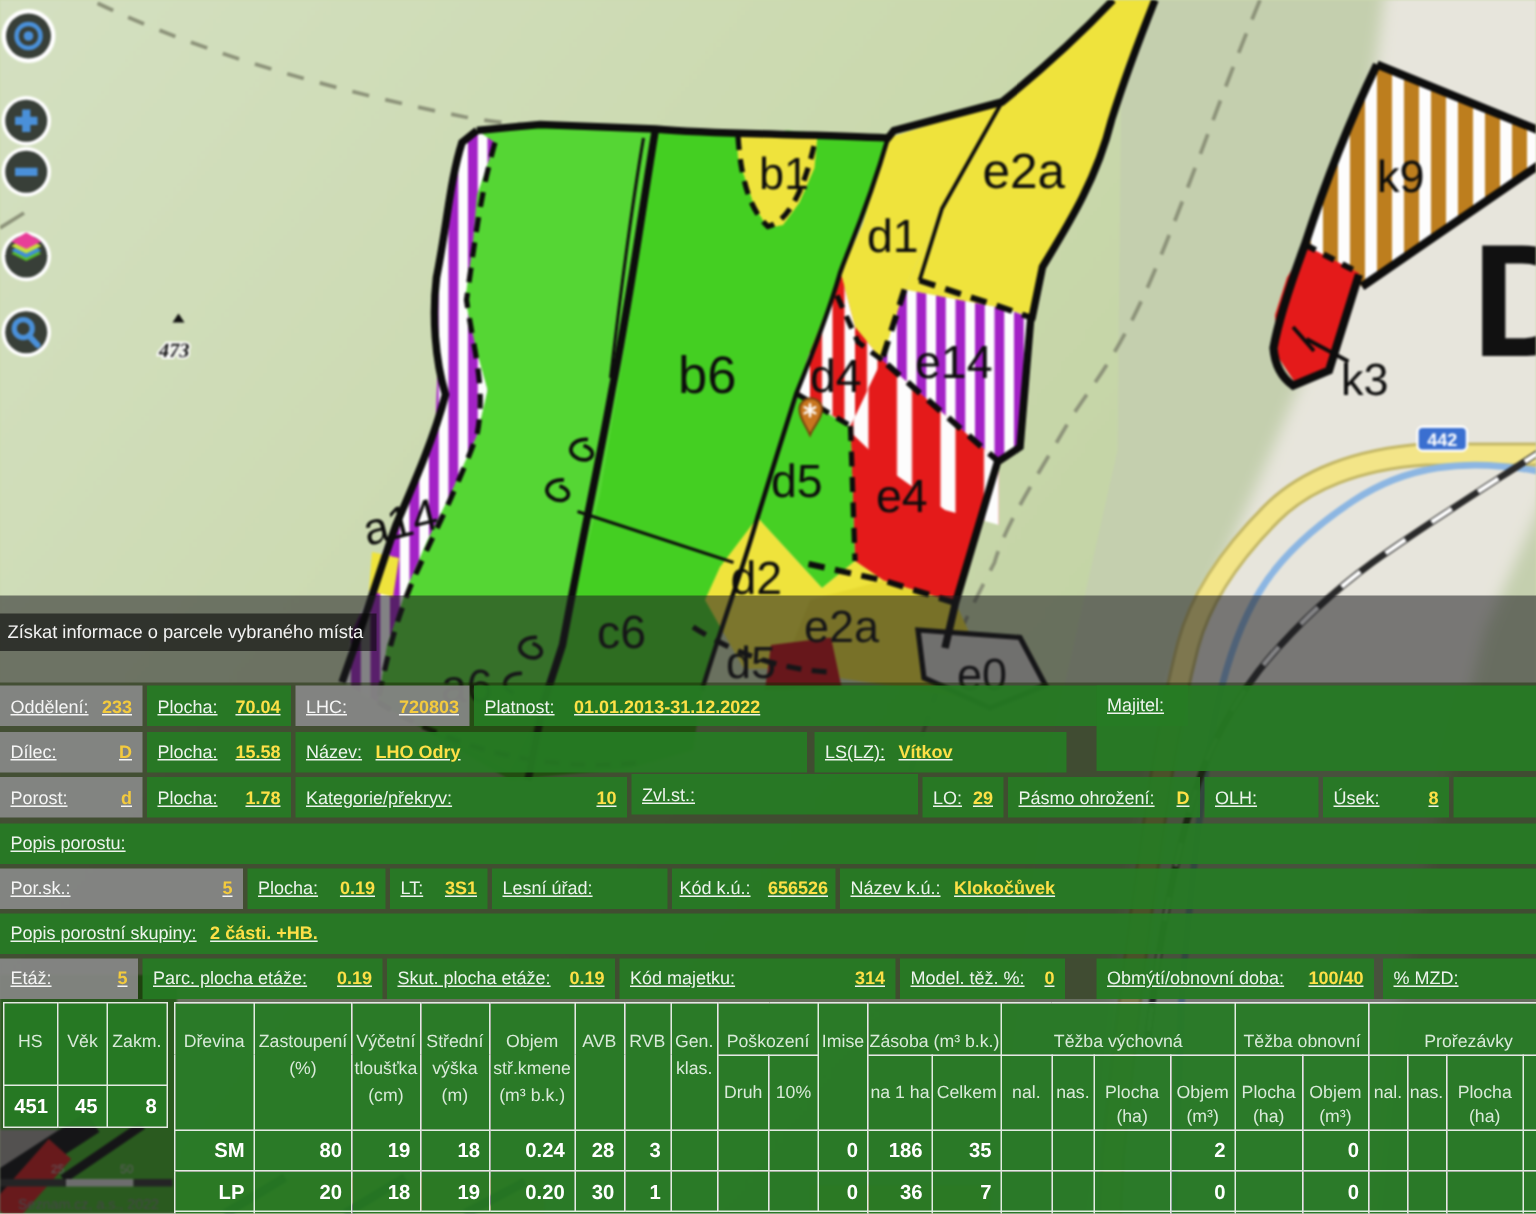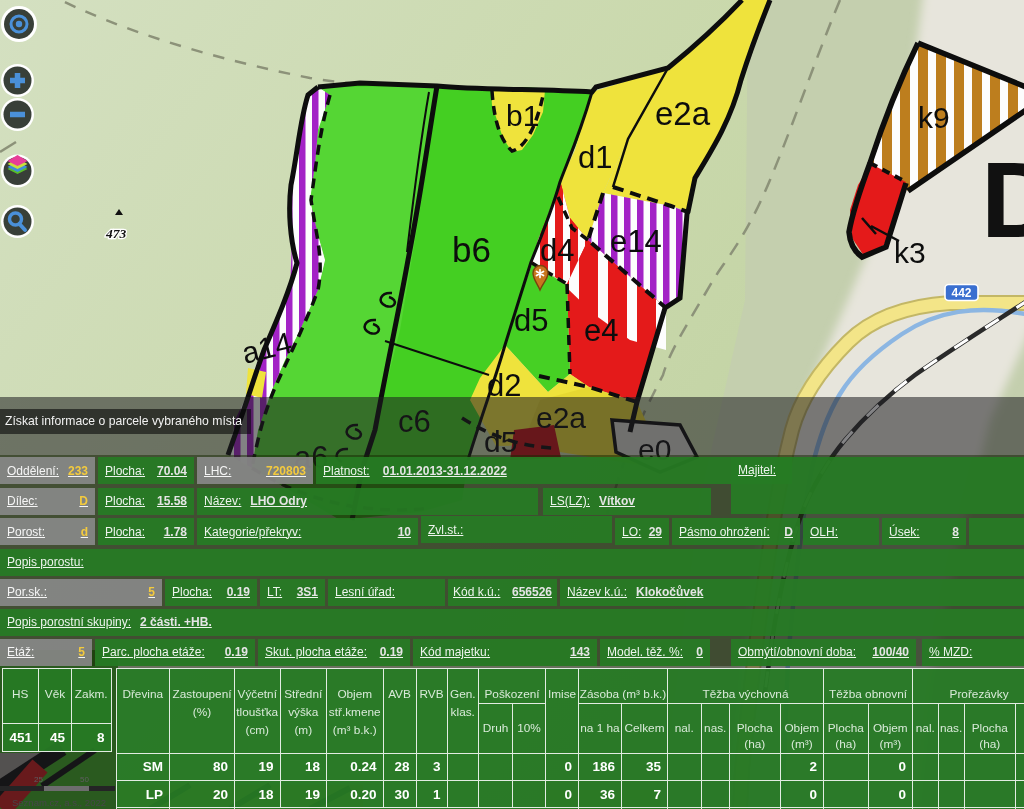--- a/index.html
+++ b/index.html
@@ -3,21 +3,21 @@
 <style>
 html,body{margin:0;padding:0;}
 #stage{position:relative;width:1024px;height:809px;overflow:hidden;font-family:"Liberation Sans",sans-serif;background:#cbdaae;}
 #map{position:absolute;left:0;top:0;filter:blur(0.55px);}
 #shade{position:absolute;left:0;top:397px;width:1024px;height:412px;background:rgba(30,30,32,0.55);}
 #title{position:absolute;left:0;top:409px;width:246px;height:25px;background:rgba(5,5,5,0.58);color:#f2f2f2;font-size:12.2px;line-height:25px;padding-left:5px;white-space:nowrap;}
 .cell{position:absolute;height:27px;box-sizing:border-box;font-size:12px;color:#edf4ed;display:flex;justify-content:space-between;align-items:center;padding:0 7px;white-space:nowrap;overflow:hidden;text-decoration:underline;}
 .cg{background:rgba(38,124,36,0.92);}
 .gy{background:rgba(138,138,138,0.9);color:#f5f5f5;}
 .inl{justify-content:flex-start;gap:9px;}
-.v{font-weight:bold;color:#e5e5e5;}
+.v{font-weight:bold;color:#fde047;}
 .y{font-weight:bold;color:#f3ca3e;}
 table{position:absolute;border-collapse:collapse;table-layout:fixed;font-family:"Liberation Sans",sans-serif;}
 td,th{border:1.5px solid #e2ece2;background:rgba(38,122,36,0.94);color:#d9ead9;font-weight:normal;font-size:11.8px;padding:0;margin:0;overflow:hidden;white-space:nowrap;}
 th{vertical-align:top;line-height:18.4px;padding-top:16px;text-align:center;}
 #maintab tr+tr th{line-height:16.3px;padding-top:16px;}
 td{font-size:13.5px;font-weight:bold;color:#fff;text-align:right;padding-right:6px;vertical-align:middle;}
 </style></head>
 <body>
 <div id="stage">
 <svg id="map" width="1024" height="809" viewBox="0 0 1024 809">
@@ -275,21 +275,21 @@
 <div class="cell cg" style="left:95px;top:638.5px;width:160px">
       <span>Parc. plocha etáže:</span>
       <span class="v">0.19</span>
     </div>
 <div class="cell cg" style="left:258px;top:638.5px;width:152px">
       <span>Skut. plocha etáže:</span>
       <span class="v">0.19</span>
     </div>
 <div class="cell cg" style="left:413px;top:638.5px;width:184px">
       <span>Kód majetku:</span>
-      <span class="v">143</span>
+      <span class="v">314</span>
     </div>
 <div class="cell cg" style="left:600px;top:638.5px;width:110px">
       <span>Model. těž. %:</span>
       <span class="v">0</span>
     </div>
 <div class="cell cg" style="left:731px;top:638.5px;width:185px">
       <span>Obmýtí/obnovní doba:</span>
       <span class="v">100/40</span>
     </div>
 <div class="cell cg" style="left:922px;top:638.5px;width:102px">

